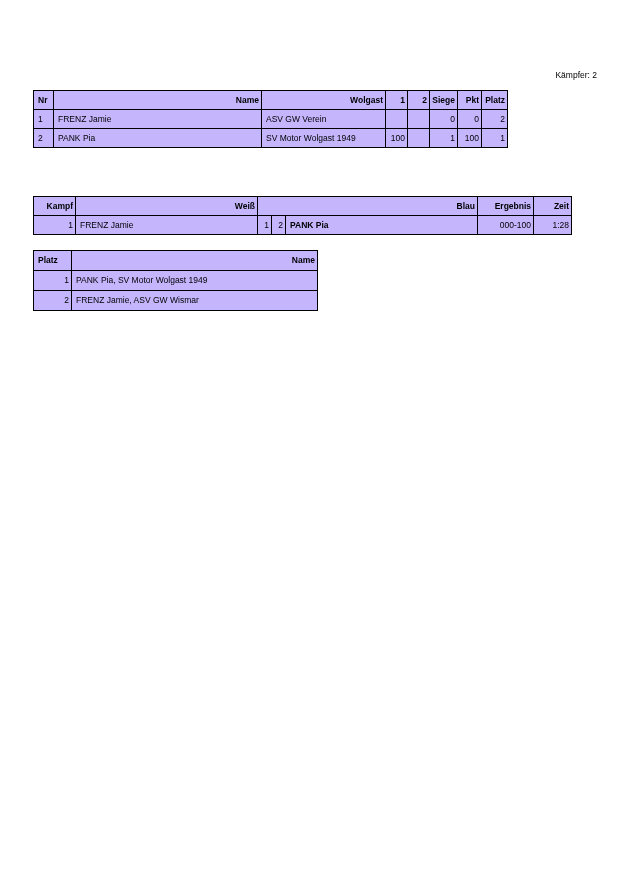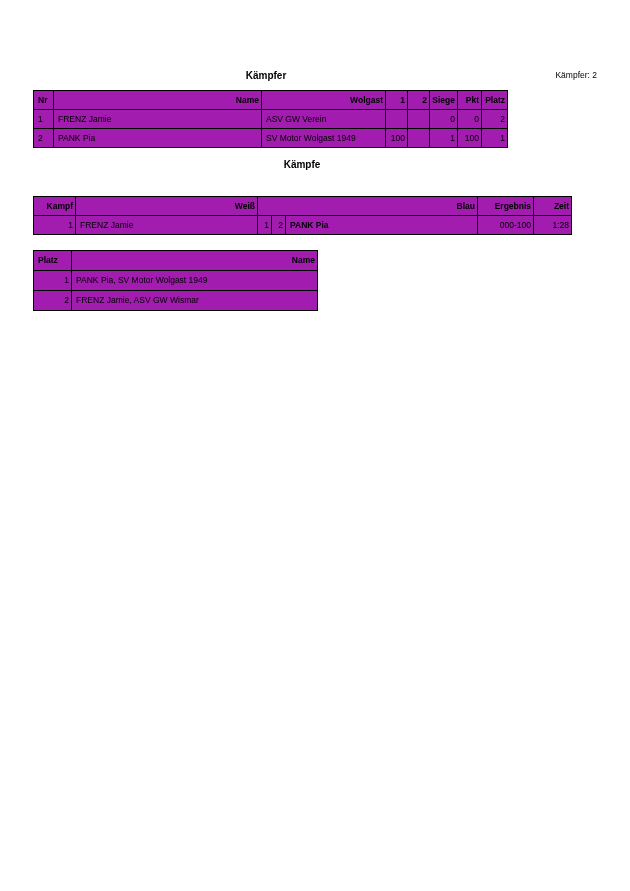--- a/index.html
+++ b/index.html
@@ -58,21 +58,21 @@
   }
   .ergebnisse-caption {
     left: 33px;
     top: 230px;
     width: 284px;
   }
 
   table {
     border-collapse: collapse;
     position: absolute;
-    background: #a21caf;
+    background: #c4b5fd;
     table-layout: fixed;
   }
   table, th, td {
     border: 1px solid #000000;
   }
   th, td {
     font-size: 8.5px;
     padding: 1px 2px;
     line-height: 11px;
     height: 13px;
@@ -99,21 +99,20 @@
   
   #t-ergebnisse { left: 33px; top: 250px; width: 284px; }
   #t-ergebnisse td, #t-ergebnisse th { height: 17px; }
 </style>
 </head>
 <body>
 
 <div class="page">
 
 
-  <div class="section-caption kaempfer-caption">Kämpfer</div>
   <div class="kaempfer-count">Kämpfer: 2</div>
 
   <table id="t-kaempfer">
     <colgroup>
       <col style="width:20px">
       <col style="width:208px">
       <col style="width:124px">
       <col style="width:22px">
       <col style="width:22px">
       <col style="width:28px">
@@ -149,21 +148,20 @@
         <td class="l">SV Motor Wolgast 1949</td>
         <td class="c">100</td>
         <td class="c"></td>
         <td class="c">1</td>
         <td class="c">100</td>
         <td class="c">1</td>
       </tr>
     </tbody>
   </table>
 
-  <div class="section-caption kaempfe-caption">Kämpfe</div>
 
   <table id="t-kaempfe">
     <colgroup>
       <col style="width:42px">
       <col style="width:14px">
       <col style="width:168px">
       <col style="width:14px">
       <col style="width:14px">
       <col style="width:192px">
       <col style="width:56px">

